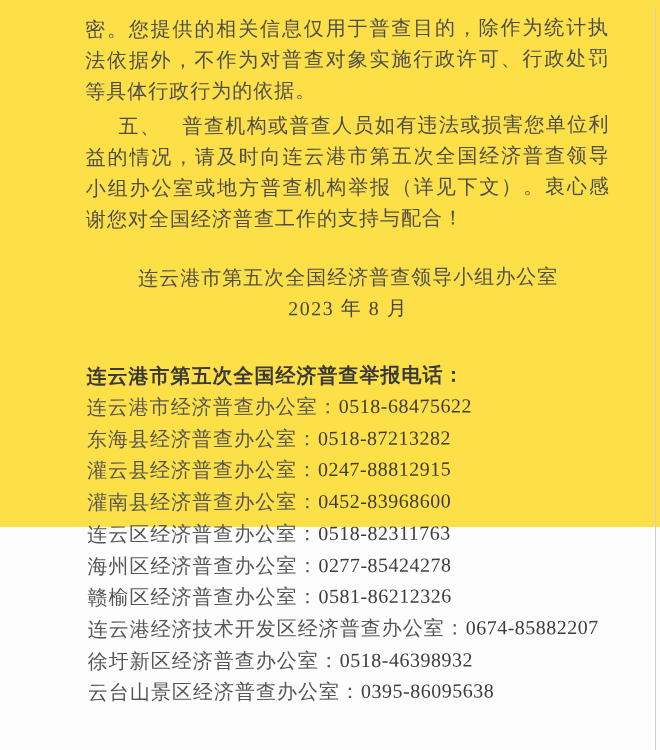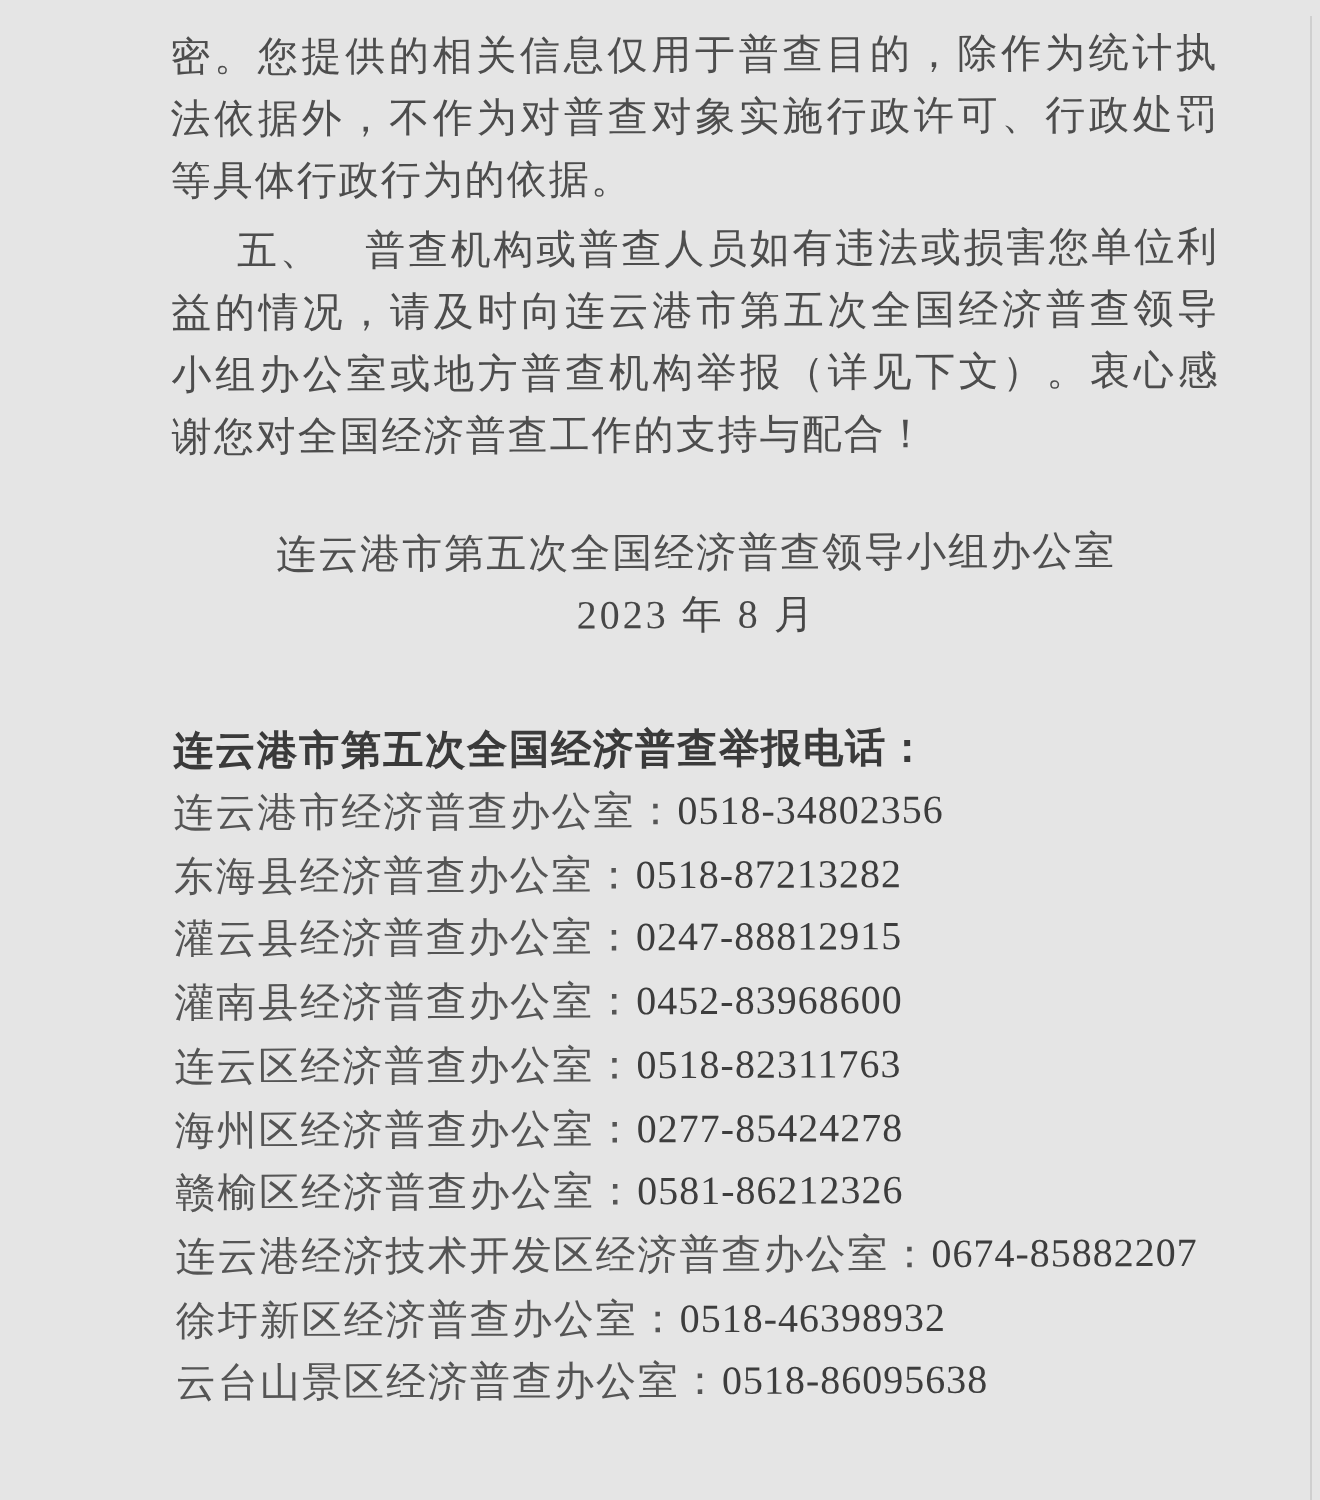--- a/index.html
+++ b/index.html
@@ -7,22 +7,22 @@
     padding: 0;
     width: 660px;
     height: 750px;
     background: #fdfdfd;
     overflow: hidden;
     font-family: "Liberation Serif", "DejaVu Serif", serif;
   }
   .page {
     position: relative;
     width: 660px;
-    height: 750px;
-    background: #e5e5e5;
+    height: 527px;
+    background: #fde047;
   }
   .scan-edge {
     position: absolute;
     top: 8px;
     right: 4px;
     width: 1px;
     height: 742px;
     background: #cfcfcf;
   }
   .doc {
@@ -87,21 +87,21 @@
 
     <div class="sig-block">
       <div class="sig-line">连云港市第五次全国经济普查领导小组办公室</div>
       <div class="date-line">2023 年 8 月</div>
     </div>
 
     <div class="hotline-heading">连云港市第五次全国经济普查举报电话：</div>
 
     <ul class="hotline-list">
       <li class="hotline-item">
-        <span class="office-name">连云港市经济普查办公室：</span><span class="phone-number">0518-34802356</span>
+        <span class="office-name">连云港市经济普查办公室：</span><span class="phone-number">0518-68475622</span>
       </li>
       <li class="hotline-item">
         <span class="office-name">东海县经济普查办公室：</span><span class="phone-number">0518-87213282</span>
       </li>
       <li class="hotline-item">
         <span class="office-name">灌云县经济普查办公室：</span><span class="phone-number">0247-88812915</span>
       </li>
       <li class="hotline-item">
         <span class="office-name">灌南县经济普查办公室：</span><span class="phone-number">0452-83968600</span>
       </li>
@@ -114,19 +114,19 @@
       <li class="hotline-item">
         <span class="office-name">赣榆区经济普查办公室：</span><span class="phone-number">0581-86212326</span>
       </li>
       <li class="hotline-item">
         <span class="office-name">连云港经济技术开发区经济普查办公室：</span><span class="phone-number">0674-85882207</span>
       </li>
       <li class="hotline-item">
         <span class="office-name">徐圩新区经济普查办公室：</span><span class="phone-number">0518-46398932</span>
       </li>
       <li class="hotline-item">
-        <span class="office-name">云台山景区经济普查办公室：</span><span class="phone-number">0518-86095638</span>
+        <span class="office-name">云台山景区经济普查办公室：</span><span class="phone-number">0395-86095638</span>
       </li>
     </ul>
   </div>
 
   <div class="scan-edge"></div>
 </div>
 
 </body></html>

